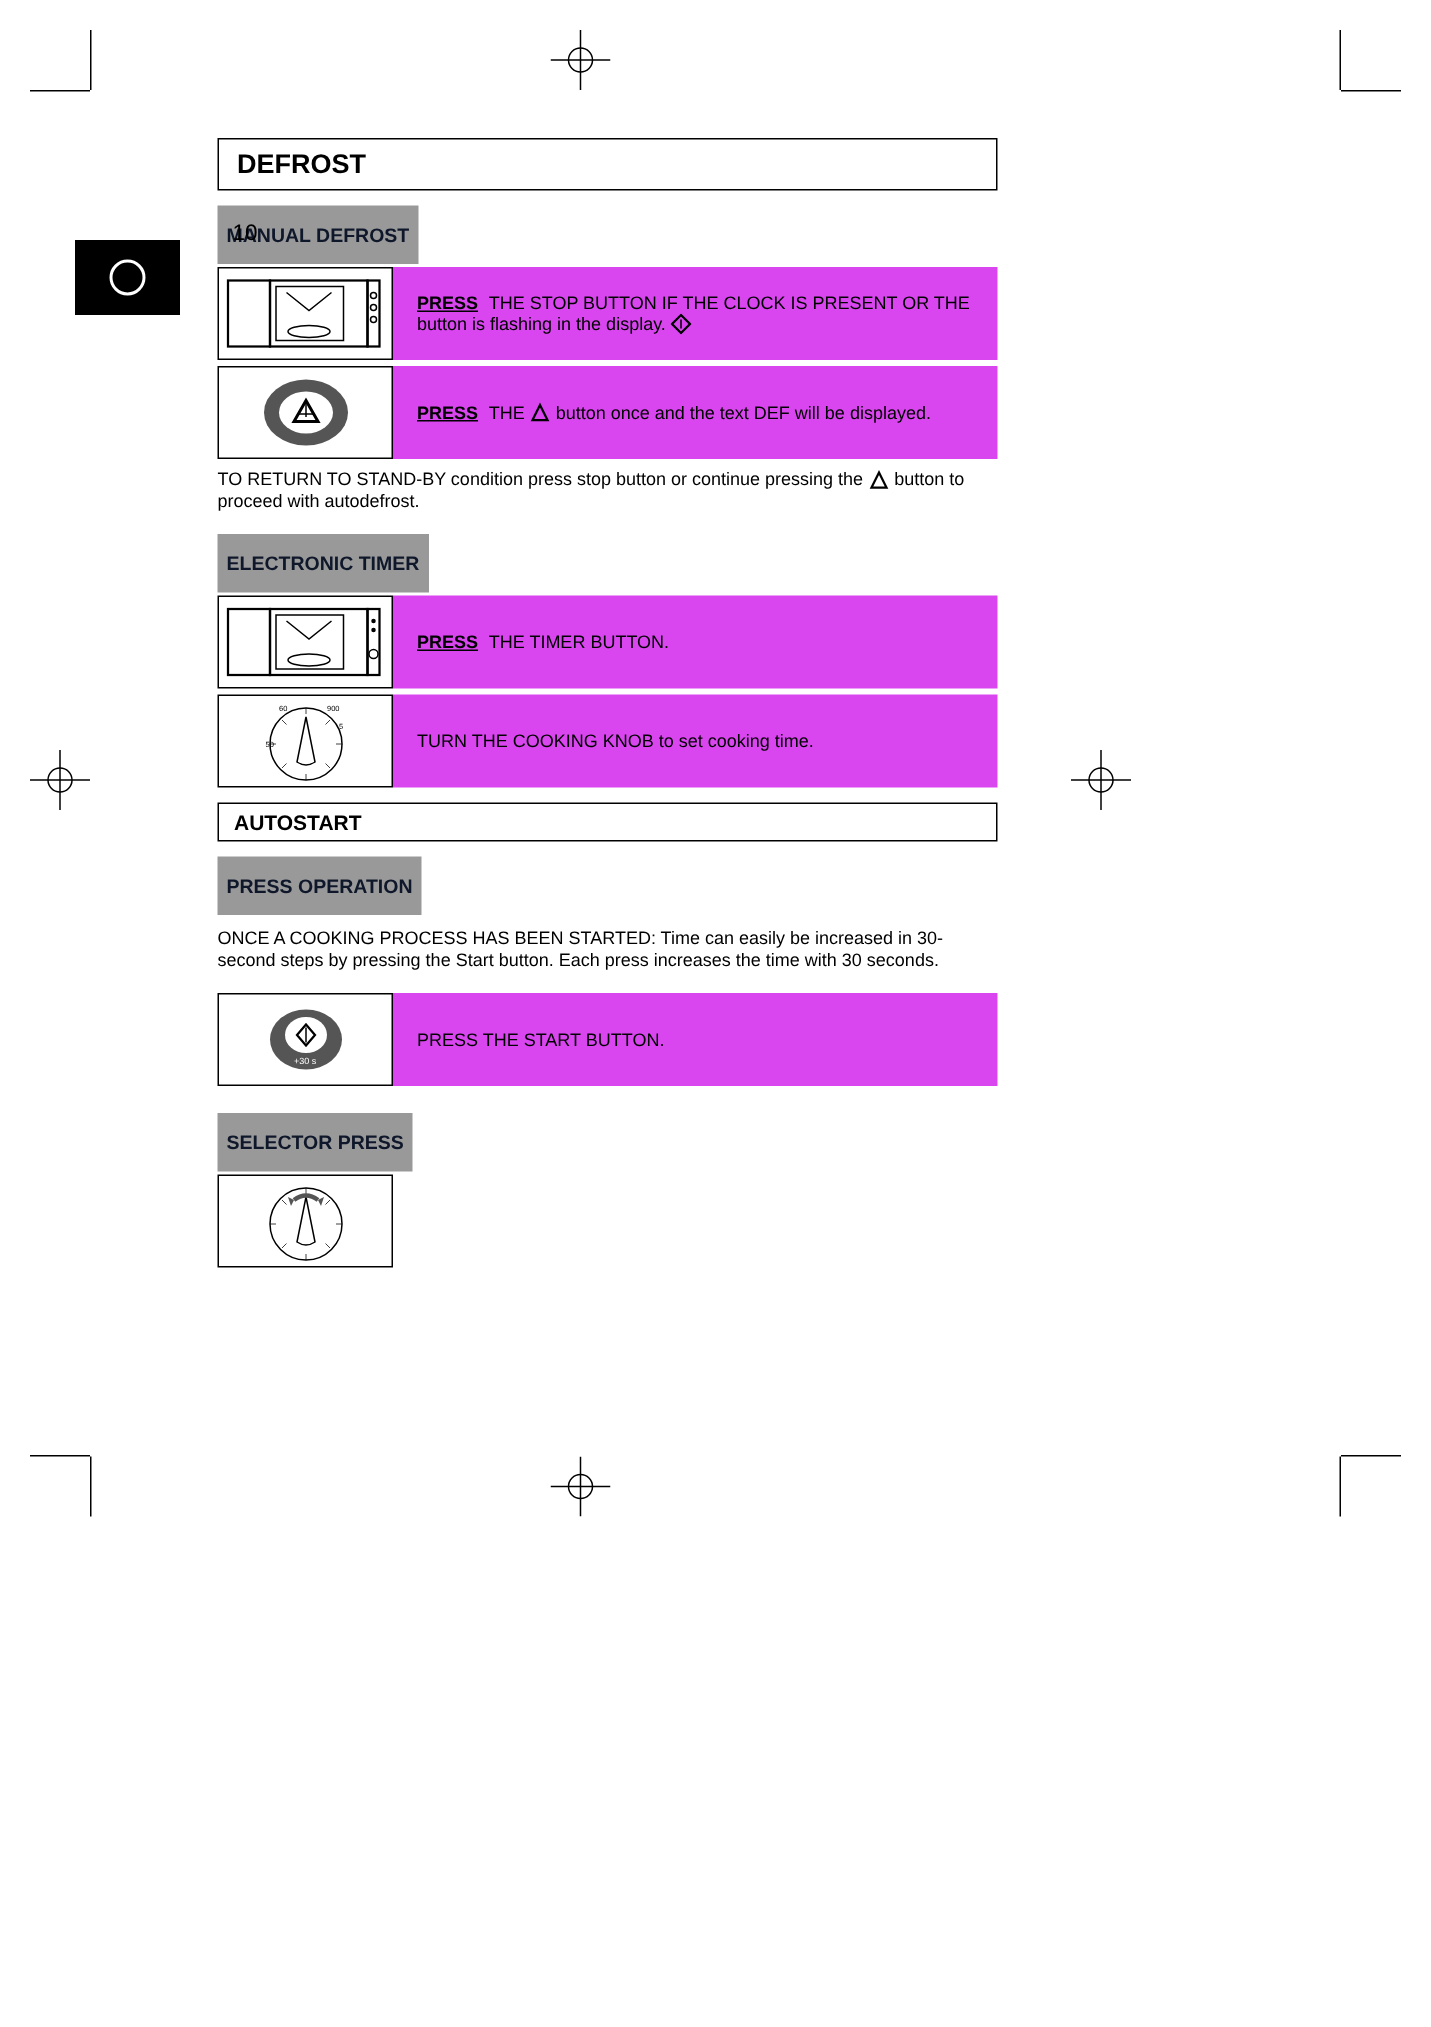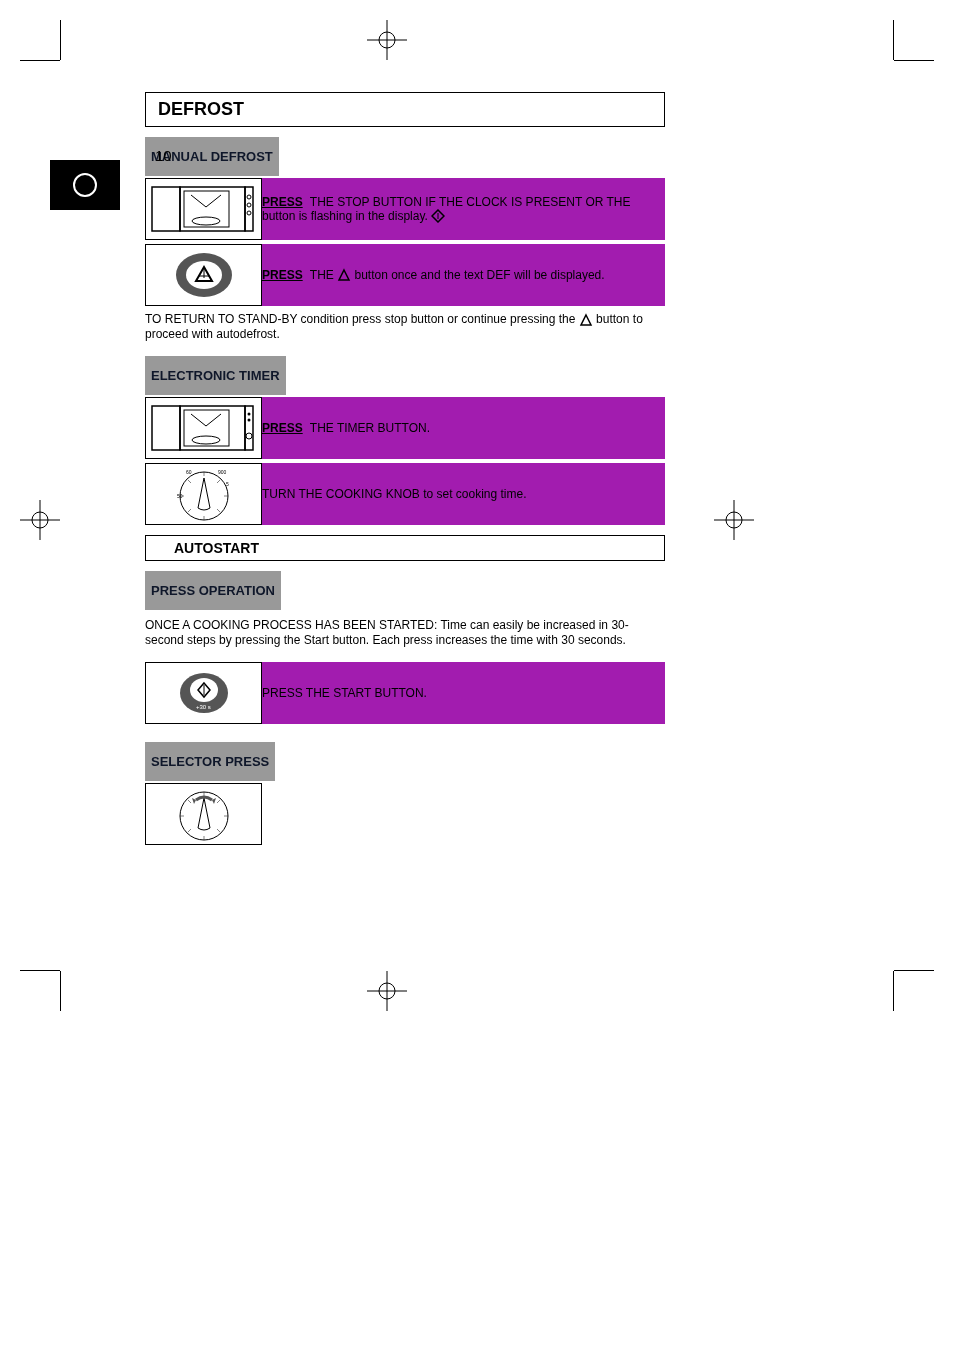--- a/index.html
+++ b/index.html
@@ -101,40 +101,40 @@
   border: 1px solid #000;
   flex-shrink: 0;
   display: flex;
   align-items: center;
   justify-content: center;
   background: #fff;
   position: relative;
 }
 .illus svg { width:100%; height:100%; }
 .step-text {
-  background: #a21caf;
+  background: #d946ef;
   flex: 1;
-  padding: 6px 0;
+  padding: 6px 16px;
   font-size: 12px;
   display: flex;
   align-items: center;
 }
 .step-text .lead {
   text-decoration: underline;
   font-weight: bold;
   margin-right: 4px;
 }
 .note-text {
   font-size: 12px;
   margin: 6px 0 14px 0;
   line-height: 1.25;
 }
 .sub-title-box {
   border: 1.5px solid #000;
-  padding: 4px 28px;
+  padding: 4px 10px;
   font-weight: bold;
   font-size: 14px;
   margin: 10px 0;
 }
 .inline-icon {
   display: inline-block;
   vertical-align: middle;
   width: 14px;
   height: 14px;
 }

